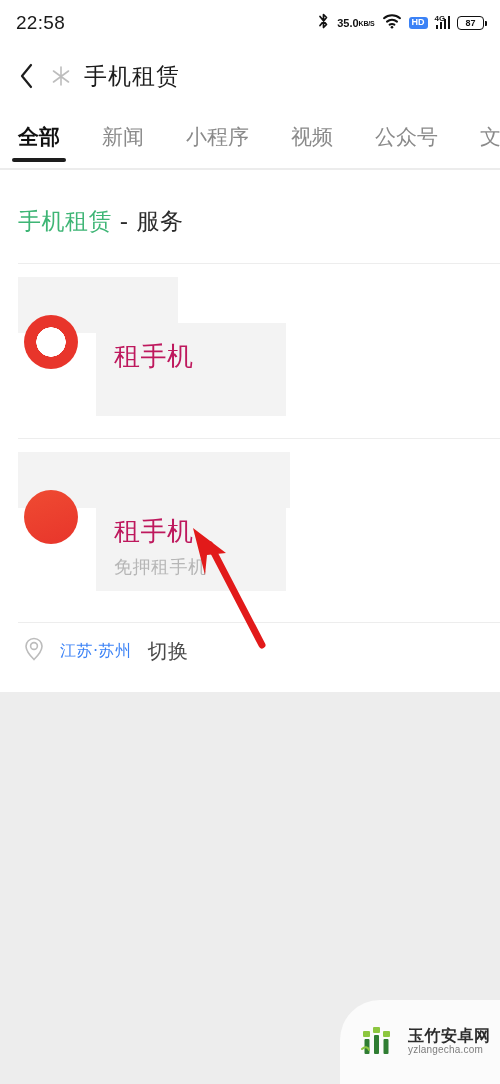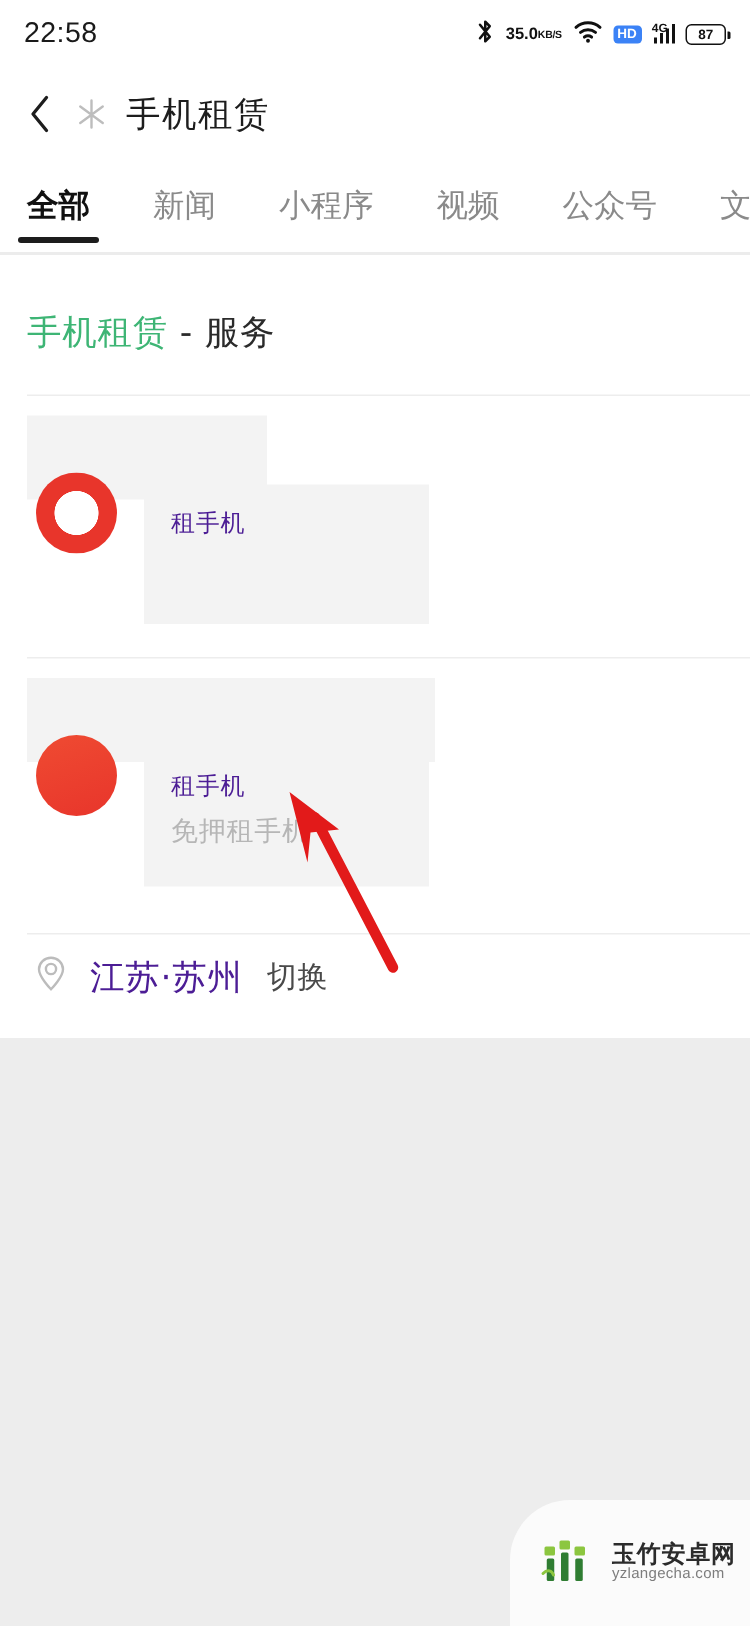--- a/index.html
+++ b/index.html
@@ -155,41 +155,41 @@
     width: 54px; height: 54px; border-radius: 50%;
     background: linear-gradient(160deg,#ef4b32 0%, #e8352b 100%);
   }
   .card-text {
     position: absolute; top: 60px; left: 96px;
     width: 190px; height: 93px;
     background: #f3f3f3;
     padding: 18px 0 0 18px;
   }
   .card-title {
-    font-size: 16px; color: #4c1d95; letter-spacing: .5px;
-    font-family: Liberation Mono, monospace; line-height: 1.2;
+    font-size: 26px; color: #be185d; letter-spacing: .5px;
+    font-family: Liberation Serif, serif; line-height: 1.2;
   }
   .card-sub {
     margin-top: 9px;
     font-size: 18px; color: #b6b6b6; letter-spacing: .5px;
     font-family: "DejaVu Sans", sans-serif; line-height: 1.2;
   }
 
   .loc-row {
     position: absolute; left: 0; top: 452px;
     width: 500px; height: 58px;
     display: flex; align-items: center;
     padding-left: 22px;
   }
   .loc-row .rule {
     position: absolute; top: 0; left: 18px; right: 0;
     height: 1px; background: #ededed;
   }
   .loc-name {
-    margin-left: 14px; font-size: 23px; color: #4c1d95; letter-spacing: .5px;
+    margin-left: 14px; font-size: 16px; color: #3b82f6; letter-spacing: .5px;
     font-family: "DejaVu Sans", sans-serif;
   }
   .loc-switch {
     margin-left: 16px; font-size: 20px; color: #4a4a4a; letter-spacing: .5px;
     font-family: "DejaVu Sans", sans-serif;
   }
 
   
   .arrow-layer {
     position: absolute; top: 0; left: 0;

